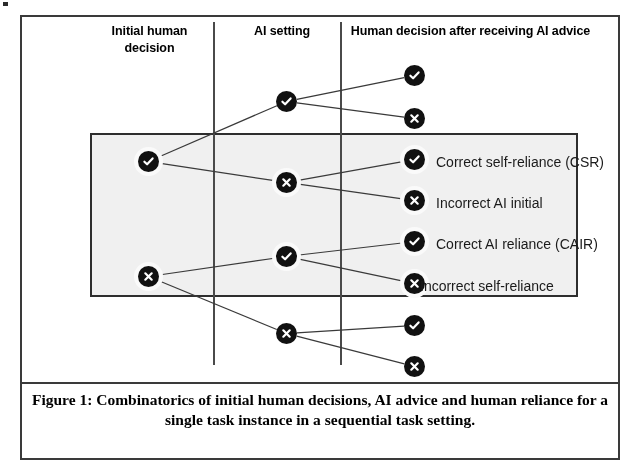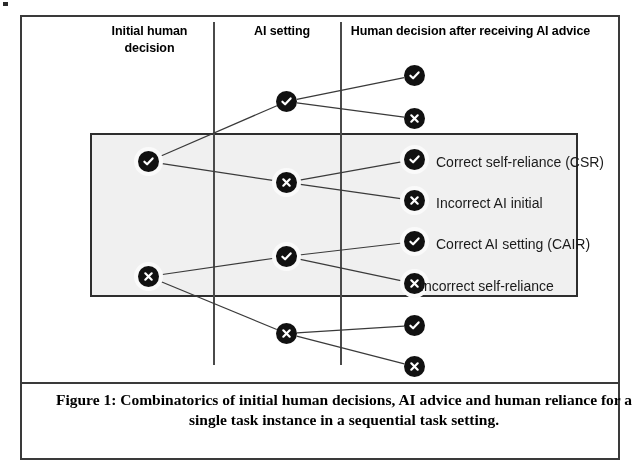--- a/index.html
+++ b/index.html
@@ -46,21 +46,21 @@
   .node svg{display:block;}
   .node.halo{box-shadow:0 0 0 4px #fafafa;}
 
   
   .outcome-label{position:absolute;font-size:14px;color:#1a1a1a;white-space:nowrap;
                  line-height:1;}
 
   
   .caption{position:absolute;left:30px;top:390px;width:580px;
            font-family:"Liberation Serif",serif;font-weight:bold;font-size:15.5px;
-           line-height:1.3;color:#000;text-align:center;margin-left:24px;}
+           line-height:1.3;color:#000;text-align:center;}
 </style>
 </head>
 <body>
 
 <div id="figure-root">
 
   <div class="scan-speck"></div>
 
   <div class="frame"></div>
   <div class="caption-rule"></div>
@@ -159,21 +159,21 @@
         </div>
         <div class="node" style="left: 382px; top: 339px;">
           <svg width="13" height="13" viewBox="0 0 13 13">
             <path d="M3.3 3.3 L9.7 9.7 M9.7 3.3 L3.3 9.7" stroke="#ffffff" stroke-width="2.2" fill="none" stroke-linecap="round"></path>
           </svg>
         </div>
       </div>
     <div id="label-layer">
         <div class="outcome-label" style="left: 414px; top: 138px;">Correct self-reliance (CSR)</div>
         <div class="outcome-label" style="left: 414px; top: 179px;">Incorrect AI initial</div>
-        <div class="outcome-label" style="left: 414px; top: 220px;">Correct AI setting (CAIR)</div>
+        <div class="outcome-label" style="left: 414px; top: 220px;">Correct AI reliance (CAIR)</div>
         <div class="outcome-label" style="left: 398px; top: 262px;">Incorrect self-reliance</div>
       </div>
 
   </div>
 
   <div class="caption">Figure 1: Combinatorics of initial human decisions, AI advice and human reliance for a single task instance in a sequential task setting.</div>
 
 </div>
 
 </body></html>

